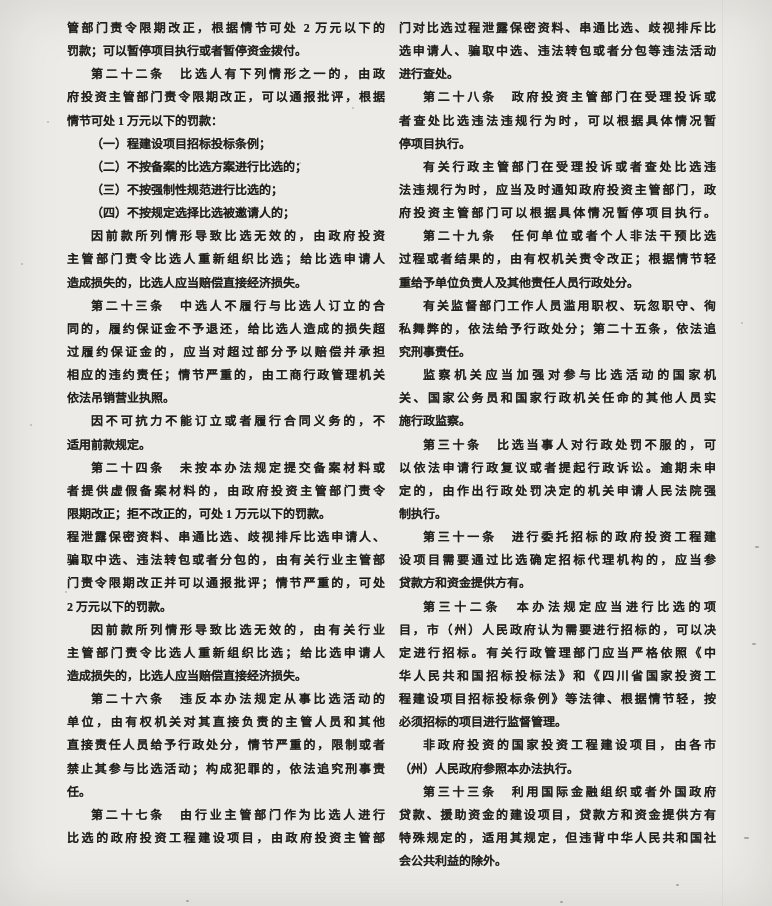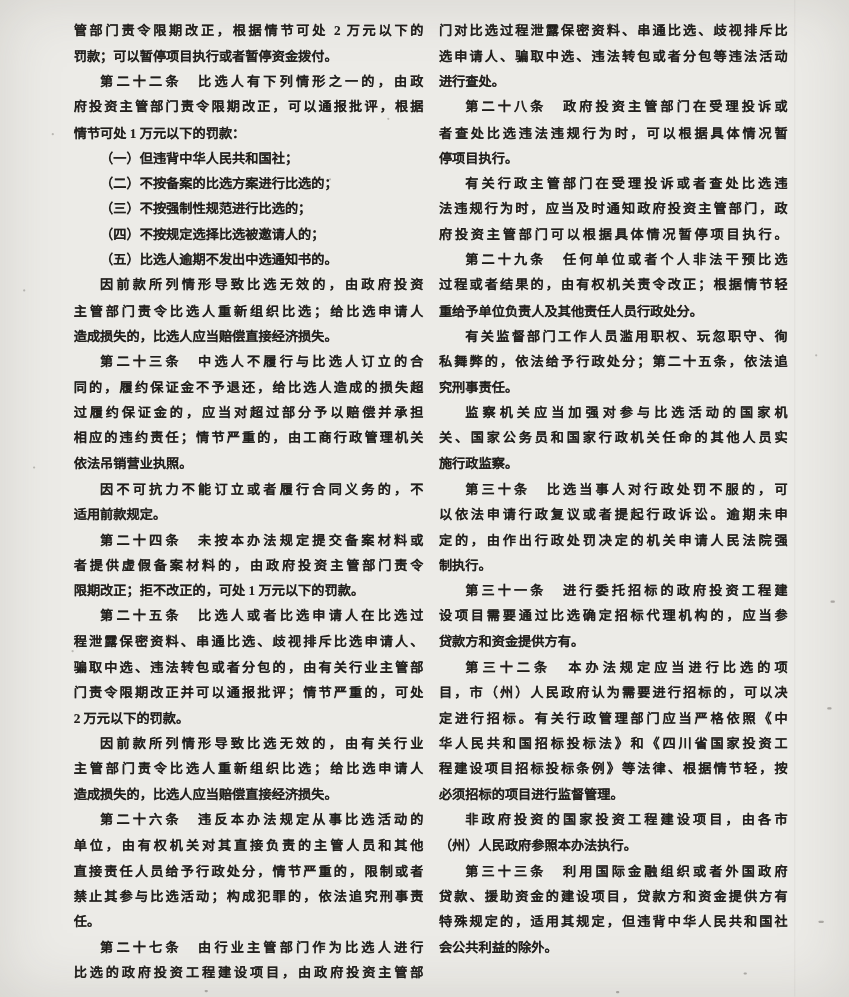--- a/index.html
+++ b/index.html
@@ -50,39 +50,37 @@
 </head>
 <body style="background: rgb(236, 235, 231);">
 
 <div class="page">
   <div class="col col-left" style="color: rgb(33, 31, 28);">
       <div class="line fill">管部门责令限期改正，根据情节可处 2 万元以下的</div>
       <div class="line">罚款；可以暂停项目执行或者暂停资金拨付。</div>
       <div class="line fill" style="padding-left: 2em;">第二十二条　比选人有下列情形之一的，由政</div>
       <div class="line fill">府投资主管部门责令限期改正，可以通报批评，根据</div>
       <div class="line">情节可处 1 万元以下的罚款：</div>
-      <div class="line" style="padding-left: 2em;">（一）但违背中华人民共和国社；</div>
+      <div class="line" style="padding-left: 2em;">（一）程建设项目招标投标条例；</div>
       <div class="line" style="padding-left: 2em;">（二）不按备案的比选方案进行比选的；</div>
       <div class="line" style="padding-left: 2em;">（三）不按强制性规范进行比选的；</div>
       <div class="line" style="padding-left: 2em;">（四）不按规定选择比选被邀请人的；</div>
-      <div class="line" style="padding-left: 2em;">（五）比选人逾期不发出中选通知书的。</div>
       <div class="line fill" style="padding-left: 2em;">因前款所列情形导致比选无效的，由政府投资</div>
       <div class="line fill">主管部门责令比选人重新组织比选；给比选申请人</div>
       <div class="line">造成损失的，比选人应当赔偿直接经济损失。</div>
       <div class="line fill" style="padding-left: 2em;">第二十三条　中选人不履行与比选人订立的合</div>
       <div class="line fill">同的，履约保证金不予退还，给比选人造成的损失超</div>
       <div class="line fill">过履约保证金的，应当对超过部分予以赔偿并承担</div>
       <div class="line fill">相应的违约责任；情节严重的，由工商行政管理机关</div>
       <div class="line">依法吊销营业执照。</div>
       <div class="line fill" style="padding-left: 2em;">因不可抗力不能订立或者履行合同义务的，不</div>
       <div class="line">适用前款规定。</div>
       <div class="line fill" style="padding-left: 2em;">第二十四条　未按本办法规定提交备案材料或</div>
       <div class="line fill">者提供虚假备案材料的，由政府投资主管部门责令</div>
       <div class="line">限期改正；拒不改正的，可处 1 万元以下的罚款。</div>
-      <div class="line fill" style="padding-left: 2em;">第二十五条　比选人或者比选申请人在比选过</div>
       <div class="line fill">程泄露保密资料、串通比选、歧视排斥比选申请人、</div>
       <div class="line fill">骗取中选、违法转包或者分包的，由有关行业主管部</div>
       <div class="line fill">门责令限期改正并可以通报批评；情节严重的，可处</div>
       <div class="line">2 万元以下的罚款。</div>
       <div class="line fill" style="padding-left: 2em;">因前款所列情形导致比选无效的，由有关行业</div>
       <div class="line fill">主管部门责令比选人重新组织比选；给比选申请人</div>
       <div class="line">造成损失的，比选人应当赔偿直接经济损失。</div>
       <div class="line fill" style="padding-left: 2em;">第二十六条　违反本办法规定从事比选活动的</div>
       <div class="line fill">单位，由有权机关对其直接负责的主管人员和其他</div>
       <div class="line fill">直接责任人员给予行政处分，情节严重的，限制或者</div>

